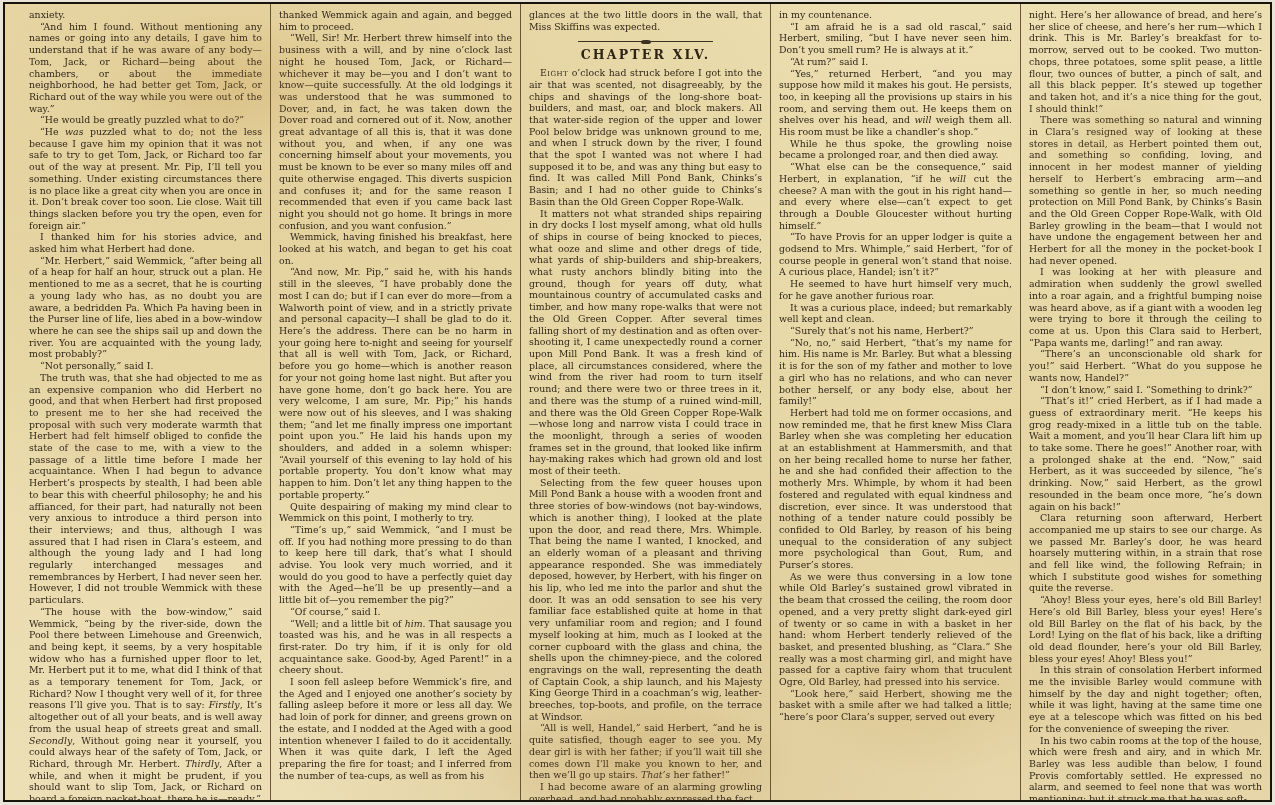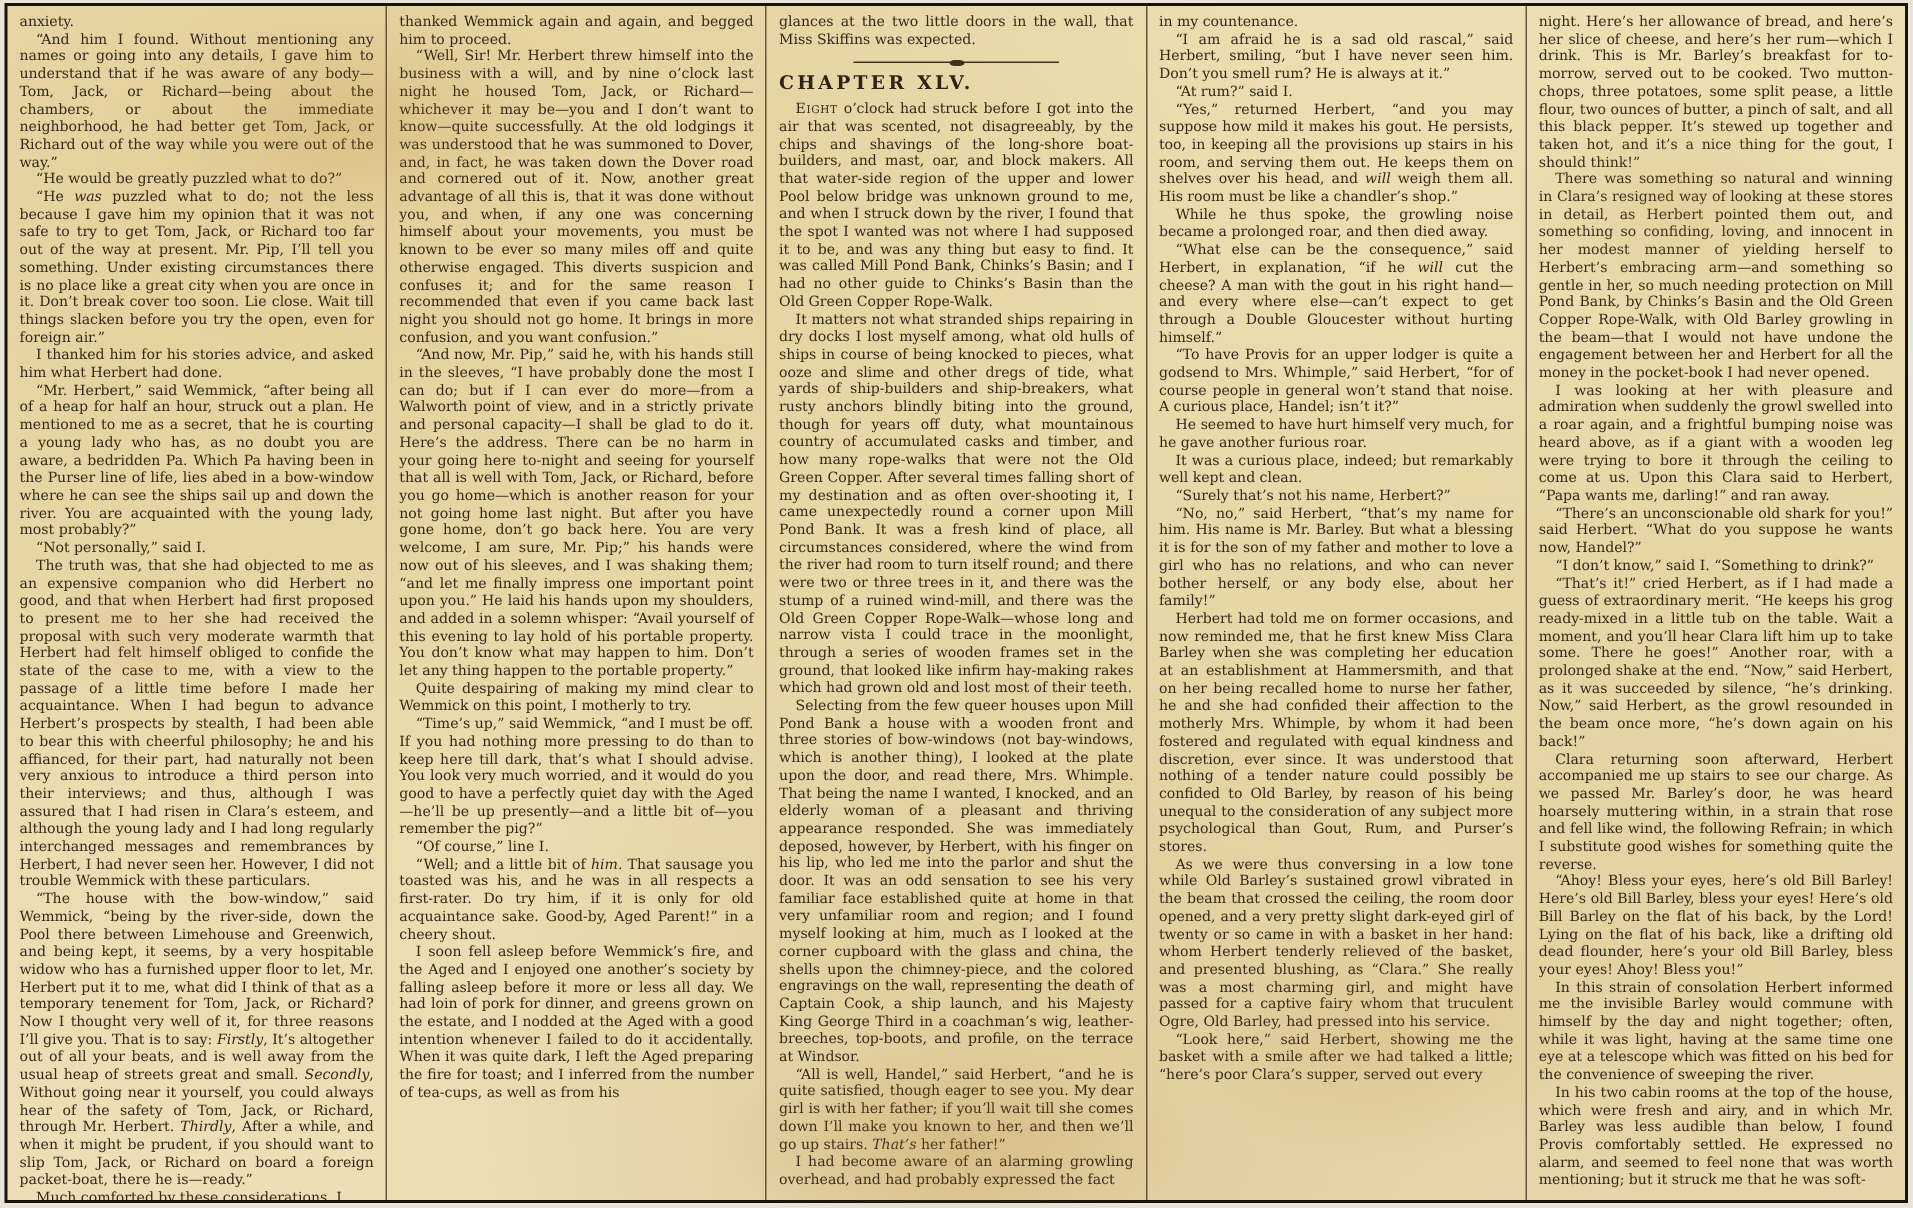--- a/index.html
+++ b/index.html
@@ -9,36 +9,36 @@
   }
   .page{
     position:absolute;left:3px;top:2px;right:3px;bottom:3px;
     border:2px solid #17130b;
     background:
       radial-gradient(ellipse at 18% 8%, rgba(190,145,62,.20), rgba(190,145,62,0) 46%),
       radial-gradient(ellipse at 90% 85%, rgba(185,142,66,.16), rgba(185,142,66,0) 52%),
       radial-gradient(ellipse at 50% 105%, rgba(170,128,52,.18), rgba(170,128,52,0) 40%),
       linear-gradient(180deg, var(--paper,#ecdfb2) 0%, #e9dbab 45%, #ecdfb6 100%);
   }
-  .columns{display:flex;height:100%;}
+  .columns{display:flex;height:100%;margin-left:16px;}
   .column{
     flex:1 1 0;min-width:0;
     padding:5px 8px 4px 8px;
     border-right:1px solid rgba(80,62,40,.85);
     overflow:hidden;
     font-size:9.4px;line-height:11.7px;
     color:var(--ink,#33281a);
     text-align:justify;
     text-rendering:optimizeLegibility;
   }
   .column:last-child{border-right:none;}
   .para{margin:0;text-indent:11px;}
   .para.cont{text-indent:0;}
   .chapter-heading{
-    margin:7px 0 6px;text-align:left;text-indent:0;
+    margin:7px 0 6px;text-align:center;text-indent:0;
     font-size:12.5px;font-weight:bold;letter-spacing:2.2px;
     color:#2e2416;
   }
   .chapter-rule{
     width:58%;margin:9px auto 2px;height:0;
     border-top:1.5px solid #3d3122;position:relative;
   }
   .chapter-rule::after{
     content:"";position:absolute;left:50%;top:-2.8px;
     width:10px;height:4px;background:#3d3122;
@@ -66,24 +66,25 @@
         <p class="para">I thanked him for his stories advice, and asked him what Herbert had done.</p>
         <p class="para">“Mr. Herbert,” said Wemmick, “after being all of a heap for half an hour, struck out a plan. He mentioned to me as a secret, that he is courting a young lady who has, as no doubt you are aware, a bedridden Pa. Which Pa having been in the Purser line of life, lies abed in a bow-window where he can see the ships sail up and down the river. You are acquainted with the young lady, most probably?”</p>
         <p class="para">“Not personally,” said I.</p>
         <p class="para">The truth was, that she had objected to me as an expensive companion who did Herbert no good, and that when Herbert had first proposed to present me to her she had received the proposal with such very moderate warmth that Herbert had felt himself obliged to confide the state of the case to me, with a view to the passage of a little time before I made her acquaintance. When I had begun to advance Herbert’s prospects by stealth, I had been able to bear this with cheerful philosophy; he and his affianced, for their part, had naturally not been very anxious to introduce a third person into their interviews; and thus, although I was assured that I had risen in Clara’s esteem, and although the young lady and I had long regularly interchanged messages and remembrances by Herbert, I had never seen her. However, I did not trouble Wemmick with these particulars.</p>
         <p class="para">“The house with the bow-window,” said Wemmick, “being by the river-side, down the Pool there between Limehouse and Greenwich, and being kept, it seems, by a very hospitable widow who has a furnished upper floor to let, Mr. Herbert put it to me, what did I think of that as a temporary tenement for Tom, Jack, or Richard? Now I thought very well of it, for three reasons I’ll give you. That is to say: <em>Firstly</em>, It’s altogether out of all your beats, and is well away from the usual heap of streets great and small. <em>Secondly</em>, Without going near it yourself, you could always hear of the safety of Tom, Jack, or Richard, through Mr. Herbert. <em>Thirdly</em>, After a while, and when it might be prudent, if you should want to slip Tom, Jack, or Richard on board a foreign packet-boat, there he is—ready.”</p>
         <p class="para">Much comforted by these considerations, I</p>
       </div>
       <div class="column">
         <p class="para cont">thanked Wemmick again and again, and begged him to proceed.</p>
         <p class="para">“Well, Sir! Mr. Herbert threw himself into the business with a will, and by nine o’clock last night he housed Tom, Jack, or Richard—whichever it may be—you and I don’t want to know—quite successfully. At the old lodgings it was understood that he was summoned to Dover, and, in fact, he was taken down the Dover road and cornered out of it. Now, another great advantage of all this is, that it was done without you, and when, if any one was concerning himself about your movements, you must be known to be ever so many miles off and quite otherwise engaged. This diverts suspicion and confuses it; and for the same reason I recommended that even if you came back last night you should not go home. It brings in more confusion, and you want confusion.”</p>
+        <p class="para">Wemmick, having finished his breakfast, here looked at his watch, and began to get his coat on.</p>
         <p class="para">“And now, Mr. Pip,” said he, with his hands still in the sleeves, “I have probably done the most I can do; but if I can ever do more—from a Walworth point of view, and in a strictly private and personal capacity—I shall be glad to do it. Here’s the address. There can be no harm in your going here to-night and seeing for yourself that all is well with Tom, Jack, or Richard, before you go home—which is another reason for your not going home last night. But after you have gone home, don’t go back here. You are very welcome, I am sure, Mr. Pip;” his hands were now out of his sleeves, and I was shaking them; “and let me finally impress one important point upon you.” He laid his hands upon my shoulders, and added in a solemn whisper: “Avail yourself of this evening to lay hold of his portable property. You don’t know what may happen to him. Don’t let any thing happen to the portable property.”</p>
         <p class="para">Quite despairing of making my mind clear to Wemmick on this point, I motherly to try.</p>
         <p class="para">“Time’s up,” said Wemmick, “and I must be off. If you had nothing more pressing to do than to keep here till dark, that’s what I should advise. You look very much worried, and it would do you good to have a perfectly quiet day with the Aged—he’ll be up presently—and a little bit of—you remember the pig?”</p>
-        <p class="para">“Of course,” line I.</p>
+        <p class="para">“Of course,” said I.</p>
         <p class="para">“Well; and a little bit of <em>him</em>. That sausage you toasted was his, and he was in all respects a first-rater. Do try him, if it is only for old acquaintance sake. Good-by, Aged Parent!” in a cheery shout.</p>
         <p class="para">I soon fell asleep before Wemmick’s fire, and the Aged and I enjoyed one another’s society by falling asleep before it more or less all day. We had loin of pork for dinner, and greens grown on the estate, and I nodded at the Aged with a good intention whenever I failed to do it accidentally. When it was quite dark, I left the Aged preparing the fire for toast; and I inferred from the number of tea-cups, as well as from his</p>
       </div>
       <div class="column">
         <p class="para cont">glances at the two little doors in the wall, that Miss Skiffins was expected.</p>
         <div class="chapter-rule"></div>
         <h2 class="chapter-heading">CHAPTER XLV.</h2>
         <p class="para"><span class="sc">Eight</span> o’clock had struck before I got into the air that was scented, not disagreeably, by the chips and shavings of the long-shore boat-builders, and mast, oar, and block makers. All that water-side region of the upper and lower Pool below bridge was unknown ground to me, and when I struck down by the river, I found that the spot I wanted was not where I had supposed it to be, and was any thing but easy to find. It was called Mill Pond Bank, Chinks’s Basin; and I had no other guide to Chinks’s Basin than the Old Green Copper Rope-Walk.</p>
         <p class="para">It matters not what stranded ships repairing in dry docks I lost myself among, what old hulls of ships in course of being knocked to pieces, what ooze and slime and other dregs of tide, what yards of ship-builders and ship-breakers, what rusty anchors blindly biting into the ground, though for years off duty, what mountainous country of accumulated casks and timber, and how many rope-walks that were not the Old Green Copper. After several times falling short of my destination and as often over-shooting it, I came unexpectedly round a corner upon Mill Pond Bank. It was a fresh kind of place, all circumstances considered, where the wind from the river had room to turn itself round; and there were two or three trees in it, and there was the stump of a ruined wind-mill, and there was the Old Green Copper Rope-Walk—whose long and narrow vista I could trace in the moonlight, through a series of wooden frames set in the ground, that looked like infirm hay-making rakes which had grown old and lost most of their teeth.</p>
         <p class="para">Selecting from the few queer houses upon Mill Pond Bank a house with a wooden front and three stories of bow-windows (not bay-windows, which is another thing), I looked at the plate upon the door, and read there, Mrs. Whimple. That being the name I wanted, I knocked, and an elderly woman of a pleasant and thriving appearance responded. She was immediately deposed, however, by Herbert, with his finger on his lip, who led me into the parlor and shut the door. It was an odd sensation to see his very familiar face established quite at home in that very unfamiliar room and region; and I found myself looking at him, much as I looked at the corner cupboard with the glass and china, the shells upon the chimney-piece, and the colored engravings on the wall, representing the death of Captain Cook, a ship launch, and his Majesty King George Third in a coachman’s wig, leather-breeches, top-boots, and profile, on the terrace at Windsor.</p>

